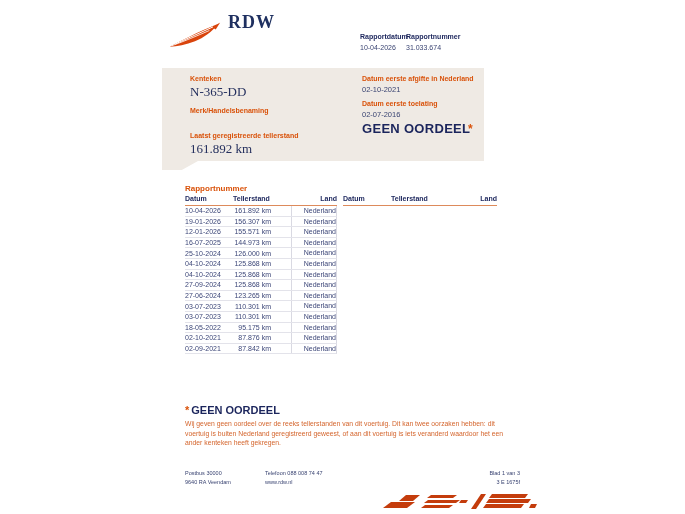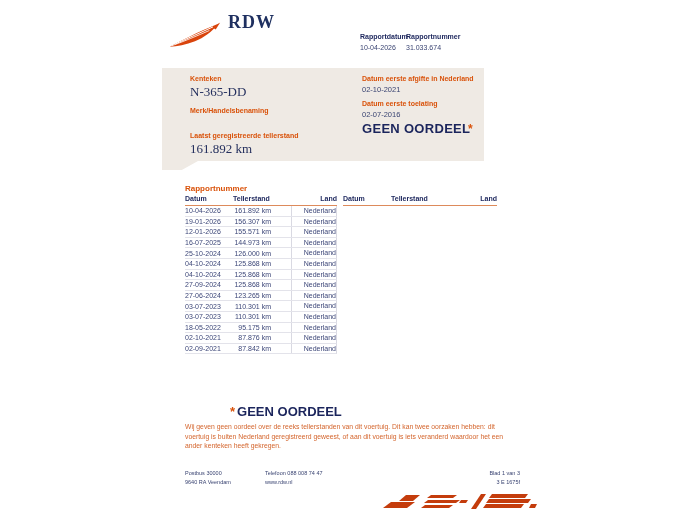--- a/index.html
+++ b/index.html
@@ -57,21 +57,21 @@
   .thead .c2{text-align:left;}
   .trow .c2{text-align:right;padding-right:20px;box-sizing:border-box;}
   .c3{flex:1;text-align:right;}
   .trow{
     display:flex;align-items:center;height:9.6px;color:#3c4678;
     border-bottom:1px solid #e3e3ea;border-right:1px solid #d9d9e2;
   }
   .trow .c3{border-left:1px solid #d9d9e2;align-self:stretch;line-height:9.6px;}
   
   .footnote{position:absolute;left:185px;top:404px;width:332px;}
-  .fn-title{font-size:13px;font-weight:bold;color:#1b255c;margin-left:45px;}
+  .fn-title{font-size:11px;font-weight:bold;color:#1b255c;}
   .fn-star{color:var(--accent);margin-right:2px;}
   .fn-body{font-size:6.8px;line-height:9.5px;color:#d4652d;margin-top:3px;}
   
   .footer-col{position:absolute;top:469px;font-size:5.5px;line-height:9px;color:#3a4472;}
   .fc1{left:185px;}
   .fc2{left:265px;}
   .fc3{left:420px;width:100px;text-align:right;}
   .fc2 .link{color:#3a4472;text-decoration:none;}
   
   .deco{position:absolute;left:383px;top:492px;width:158px;height:20px;}

